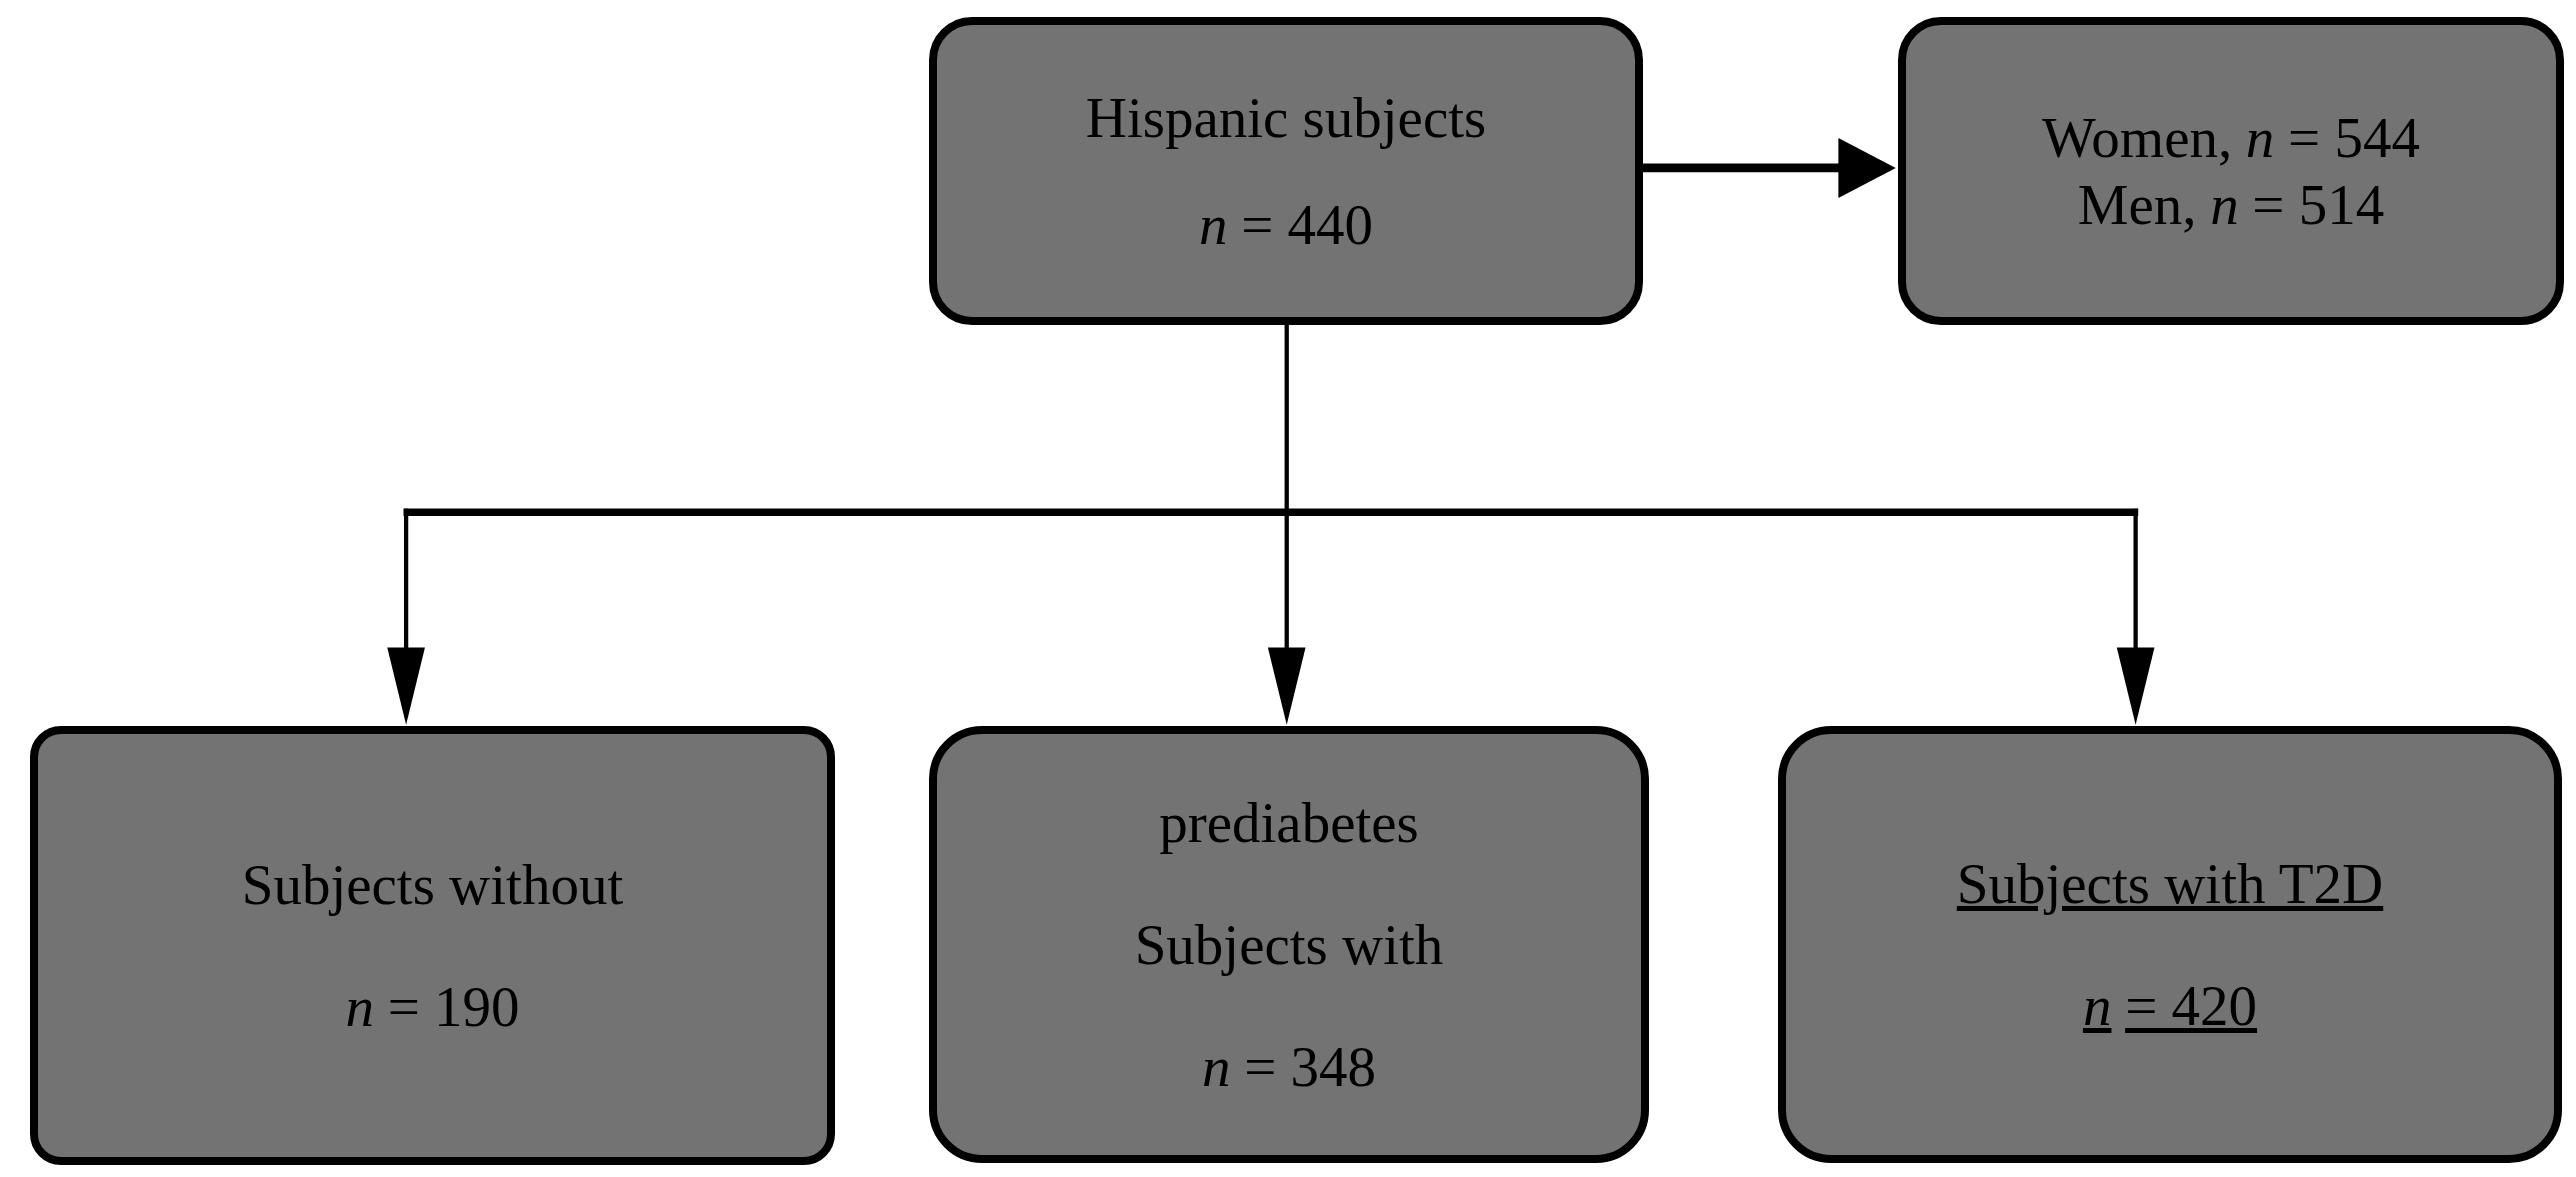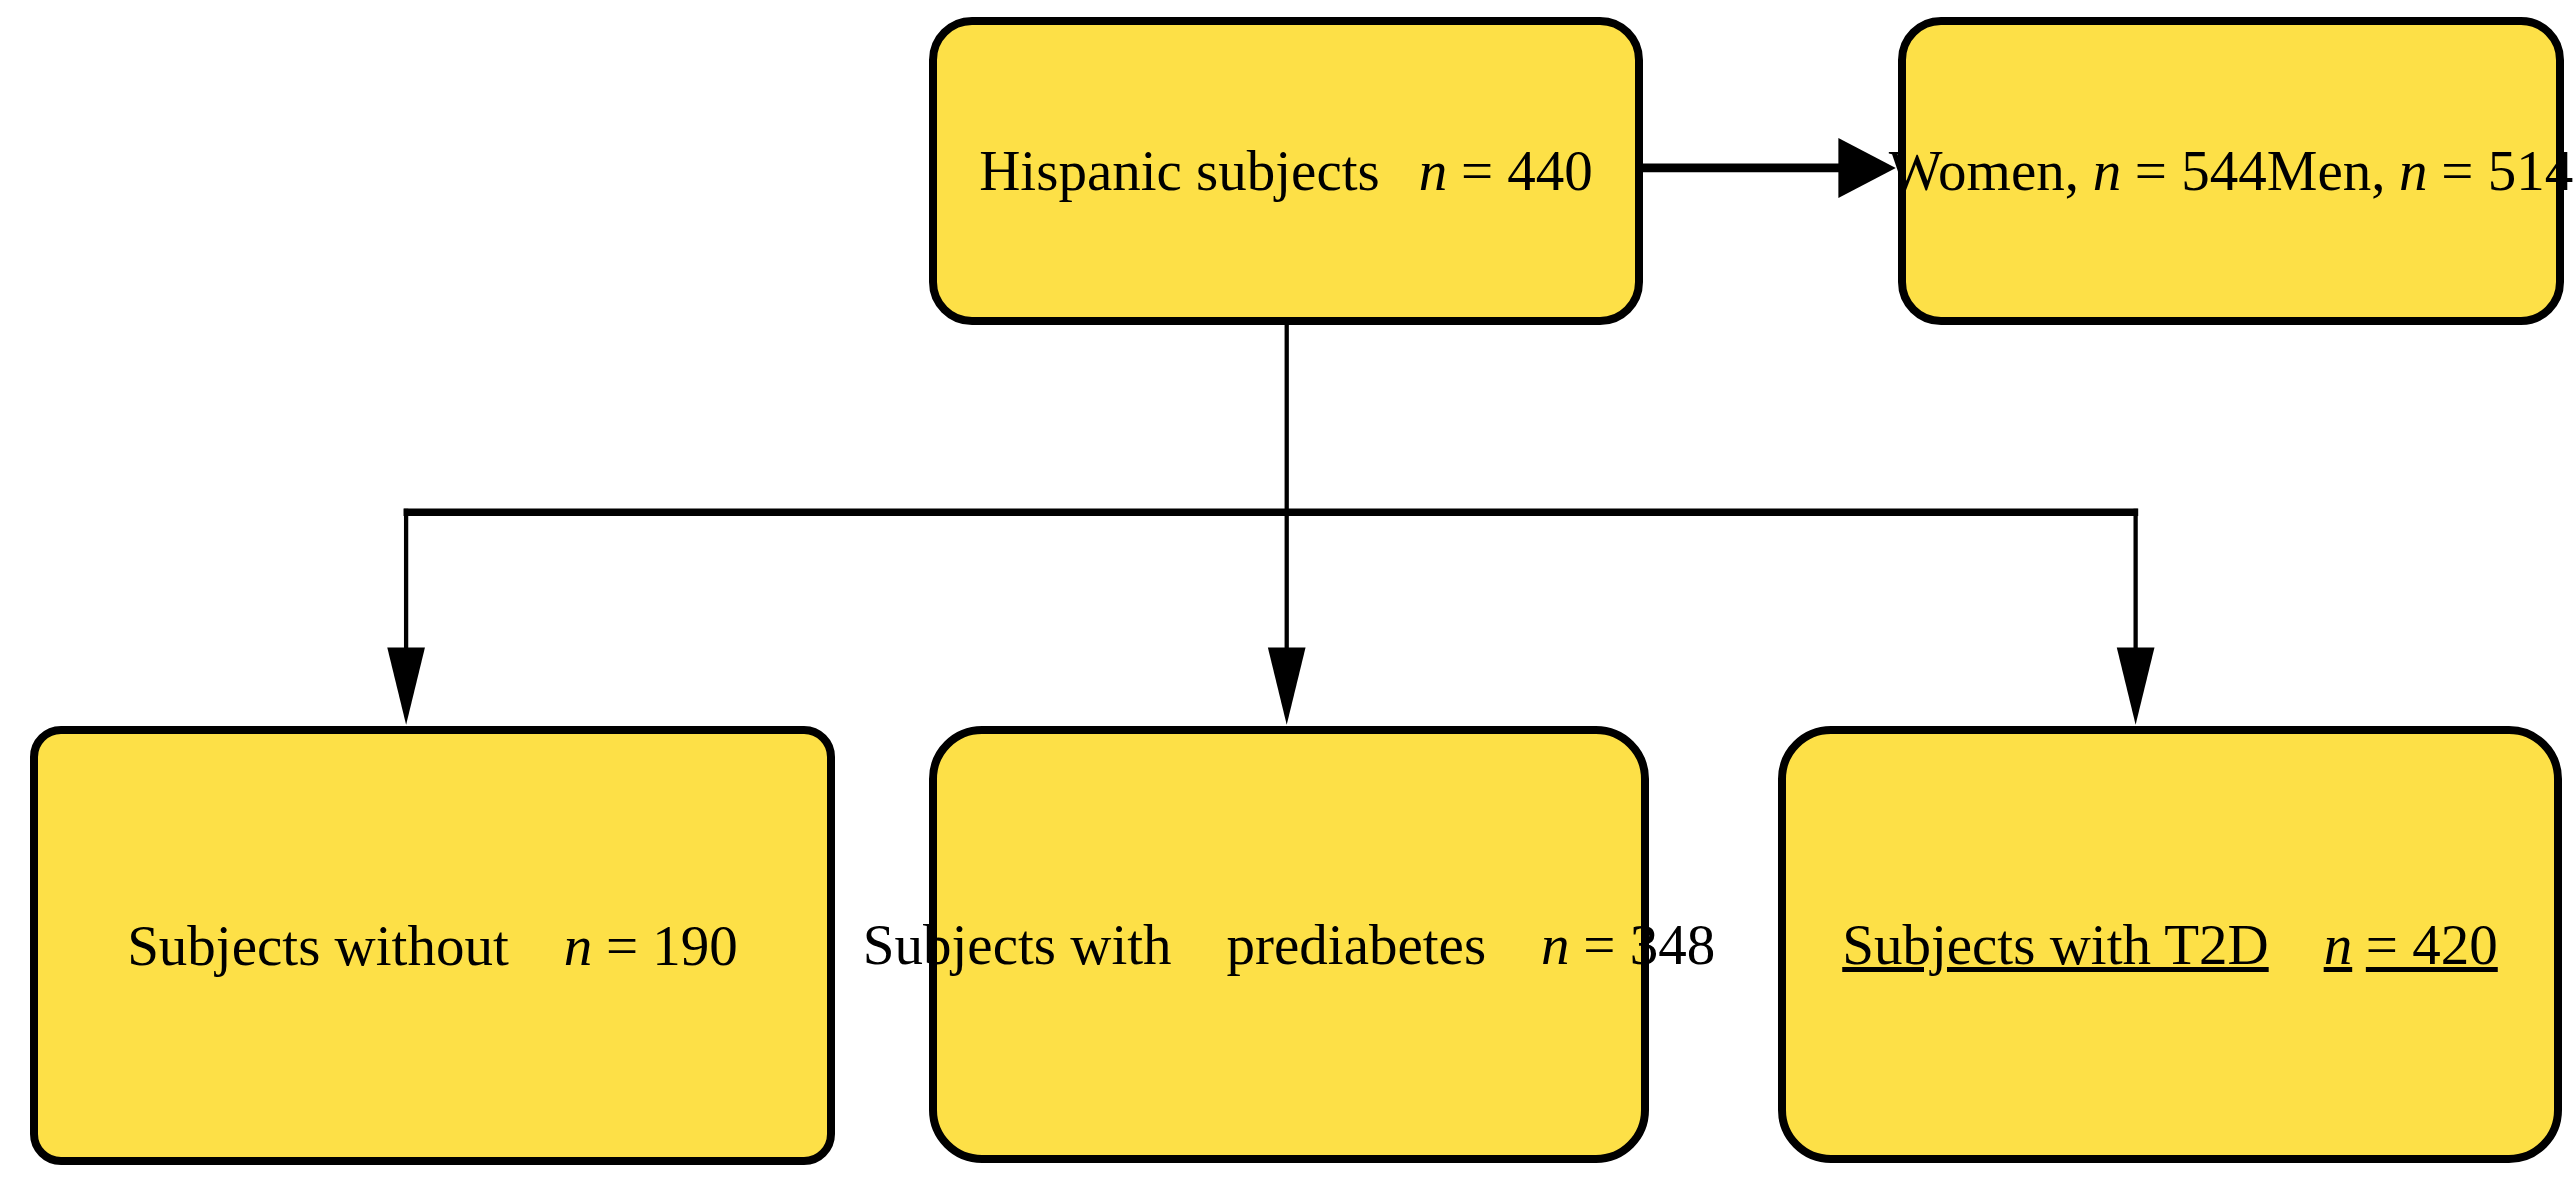--- a/index.html
+++ b/index.html
@@ -19,23 +19,24 @@
   .connectors {
     position: absolute;
     left: 0;
     top: 0;
     width: 2576px;
     height: 1177px;
   }
   .box {
     position: absolute;
     box-sizing: border-box;
-    background: #fde047;
+    background: #737373;
     border: 8.6px solid #000000;
     display: flex;
+    flex-direction: column;
     align-items: center;
     justify-content: center;
     text-align: center;
     font-size: 57px;
     line-height: 1.18;
   }
   .box .line { white-space: nowrap; }
   .nsym {
     font-style: italic;
     margin-left: 0.24em;
@@ -113,22 +114,22 @@
   </div>
 
   <div class="box box-without">
     <div class="line">Subjects without</div>
     <div class="line">
       <span class="nsym first">n</span><span class="nrest">= 190</span>
     </div>
   </div>
 
   <div class="box box-prediabetes">
+    <div class="line">prediabetes</div>
     <div class="line">Subjects with</div>
-    <div class="line">prediabetes</div>
     <div class="line">
       <span class="nsym first">n</span><span class="nrest">= 348</span>
     </div>
   </div>
 
   <div class="box box-t2d">
     <div class="line">Subjects with T2D</div>
     <div class="line">
       <span class="nsym first">n</span><span class="nrest">= 420</span>
     </div>

